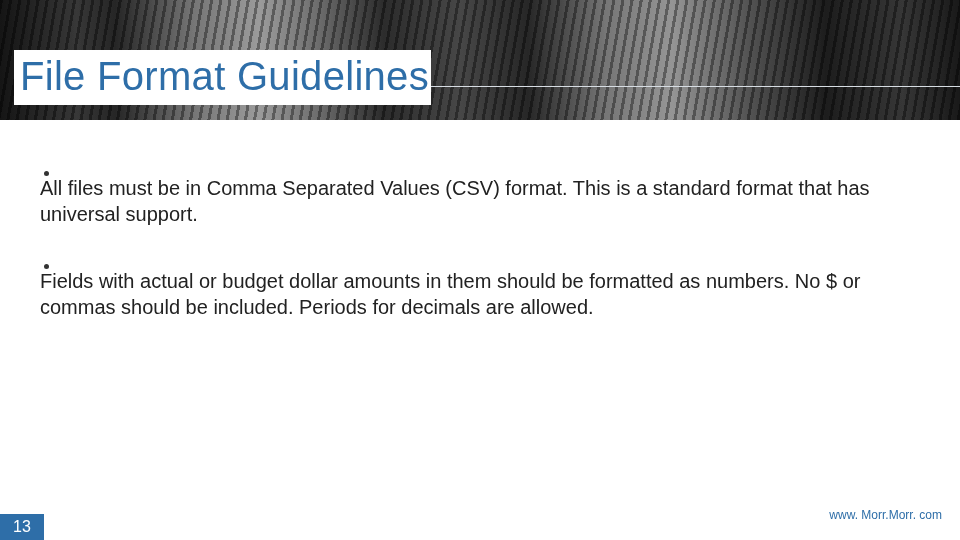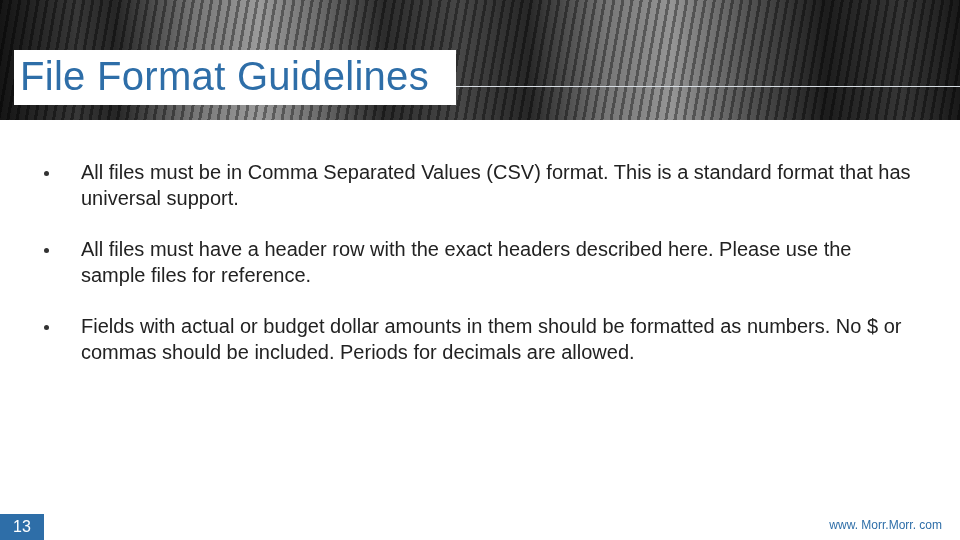--- a/index.html
+++ b/index.html
@@ -7,68 +7,64 @@
   .slide { position: relative; width: 960px; height: 540px; background: #fff; }
   .banner {
     position: absolute; left: 0; top: 0; width: 960px; height: 120px;
     background:
       repeating-linear-gradient(100deg, rgba(0,0,0,0.35) 0 3px, rgba(0,0,0,0) 3px 9px),
       linear-gradient(90deg, #1a1a1a 0%, #3b3b3b 8%, #2a2a2a 12%, #757575 20%, #9a9a9a 27%, #6f6f6f 33%, #303030 40%, #4a4a4a 48%, #2b2b2b 55%, #767676 63%, #949494 70%, #555 78%, #222 86%, #3a3a3a 94%, #1e1e1e 100%);
     filter: grayscale(1) contrast(1.05);
   }
   .title-wrap {
     position: absolute; left: 14px; top: 50px;
-    background: #fff; padding: 4px 27px 6px 6px;
+    background: #fff; padding: 4px 2px 6px 6px;
   }
   .title {
     font-size: 40px; font-weight: 300; color: #2e6ea8; letter-spacing: 0.3px;
     font-family: "Segoe UI Light", "Segoe UI", Arial, sans-serif;
   }
   .title-rule {
     position: absolute; top: 86px; left: 400px; right: 0; height: 0;
     border-top: 1px solid #d7dde3;
   }
   .content {
     position: absolute; left: 40px; top: 160px; width: 880px;
   }
-  .bullet-row { display: flex; align-items: flex-start; margin-bottom: 26px; }
+  .bullet-row { display: flex; align-items: flex-start; margin-bottom: 26px; flex-direction: column; }
   .dot {
     width: 5px; height: 5px; background: #333; border-radius: 50%;
     margin: 11px 32px 0 4px; flex: 0 0 auto;
   }
   .btext { font-size: 20px; line-height: 1.28; color: #222; }
   .page-num {
     position: absolute; left: 0; bottom: 0; width: 44px; height: 26px;
     background: #2e6ea8; color: #fff; font-size: 16px; display: flex;
     align-items: center; justify-content: center;
   }
   .footer-url {
-    position: absolute; right: 18px; bottom: 8px; font-size: 12px; color: #2e6ea8;
+    position: absolute; right: 18px; bottom: 18px; font-size: 12px; color: #2e6ea8;
   }
 </style>
 </head>
 <body>
 
 <div class="slide">
   <div class="banner"></div>
   <div class="title-rule"></div>
   <div class="title-wrap">
     <div class="title">File Format Guidelines</div>
   </div>
 
   <div class="content">
     <div class="bullet-row">
       <div class="dot"></div>
       <div class="btext">All files must be in Comma Separated Values (CSV) format.  This is a standard format that has universal support.</div>
     </div>
     <div class="bullet-row">
       <div class="dot"></div>
-      <div class="btext">All files must have a header row with the exact headers described here. Please use the sample files for reference.</div>
-    </div>
-    <div class="bullet-row">
-      <div class="dot"></div>
       <div class="btext">Fields with actual or budget dollar amounts in them should be formatted as numbers. No $ or commas should be included. Periods for decimals are allowed.</div>
     </div>
   </div>
 
   <div class="page-num">13</div>
   <div class="footer-url">www. Morr.Morr. com</div>
 </div>
 
 </body></html>

